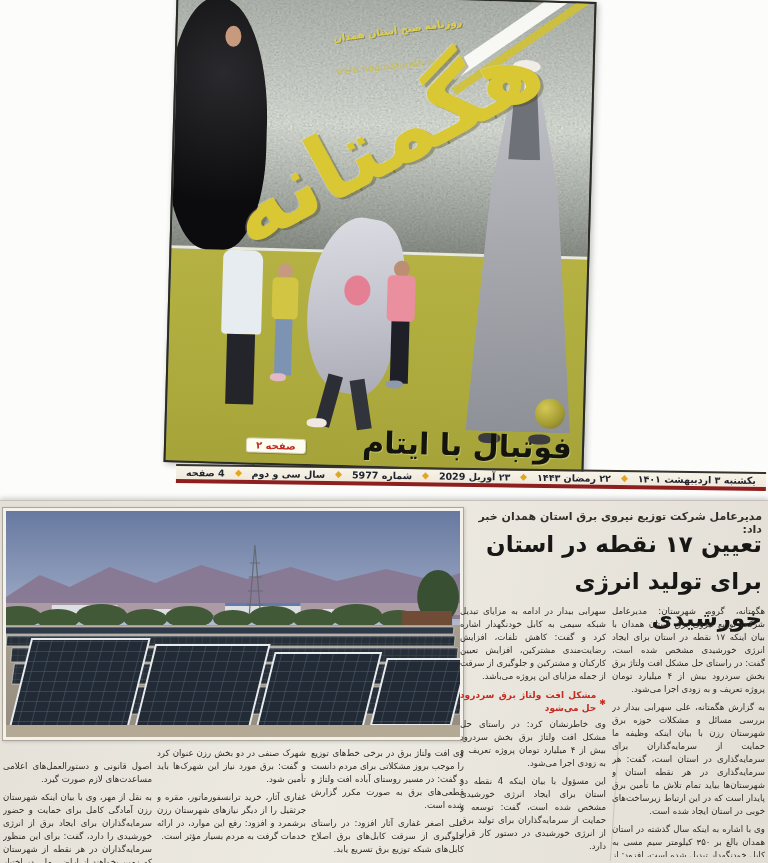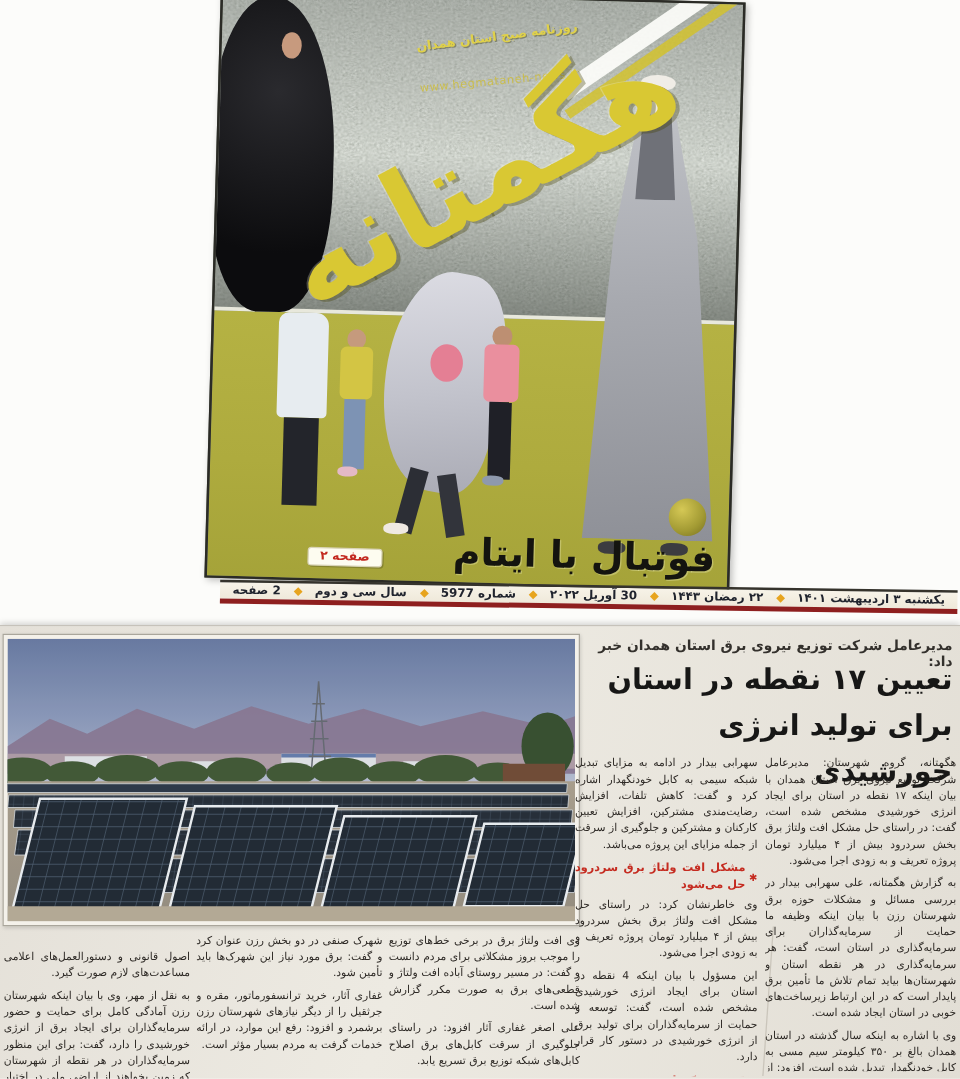--- a/index.html
+++ b/index.html
@@ -171,27 +171,27 @@
     <div id="masthead" class="abs">هگمتانه</div>
     <div id="photo-headline" class="abs">فوتبال با ایتام</div>
     <div id="page-badge" class="abs">صفحه ۲</div>
   </div>
 
   <div id="datestrip" class="abs">
     <span class="seg">یکشنبه ۳ اردیبهشت ۱۴۰۱</span>
     <span class="diamond"></span>
     <span class="seg">۲۲ رمضان ۱۴۴۳</span>
     <span class="diamond"></span>
-    <span class="seg">30 آوریل ۲۰۲۲</span>
+    <span class="seg">۲۳ آوریل 2029</span>
     <span class="diamond"></span>
     <span class="seg">شماره 5977</span>
     <span class="diamond"></span>
     <span class="seg">سال سی و دوم</span>
     <span class="diamond"></span>
-    <span class="seg">2 صفحه</span>
+    <span class="seg">4 صفحه</span>
   </div>
 
   <div id="clipping" class="abs">
 
     <div id="solar-frame" class="abs">
       <svg viewBox="0 0 456 226" preserveAspectRatio="none" aria-hidden="true">
         <defs>
           <linearGradient id="sky" x1="0" y1="0" x2="0" y2="1">
             <stop offset="0" stop-color="#60749f"></stop>
               <stop offset="0.65" stop-color="#8c9bbd"></stop>

